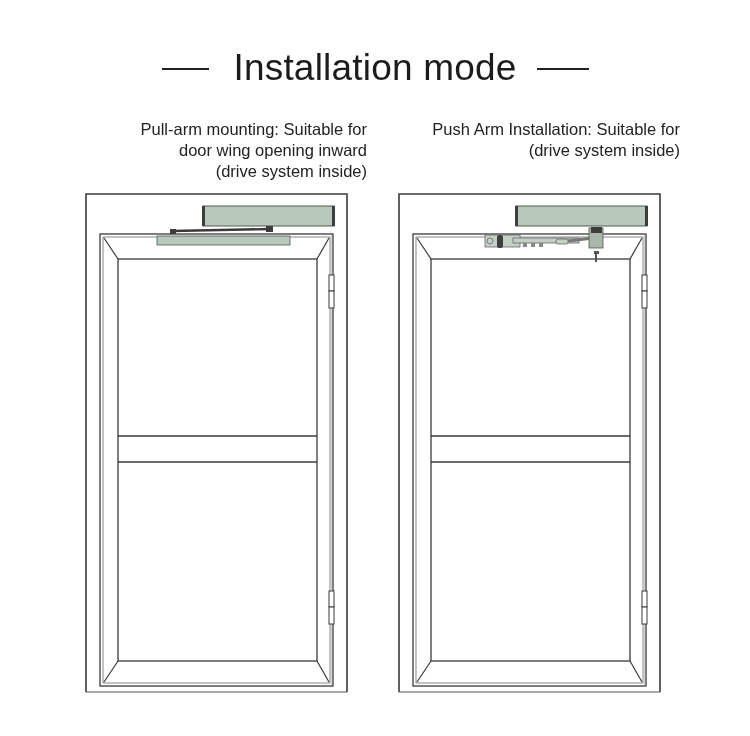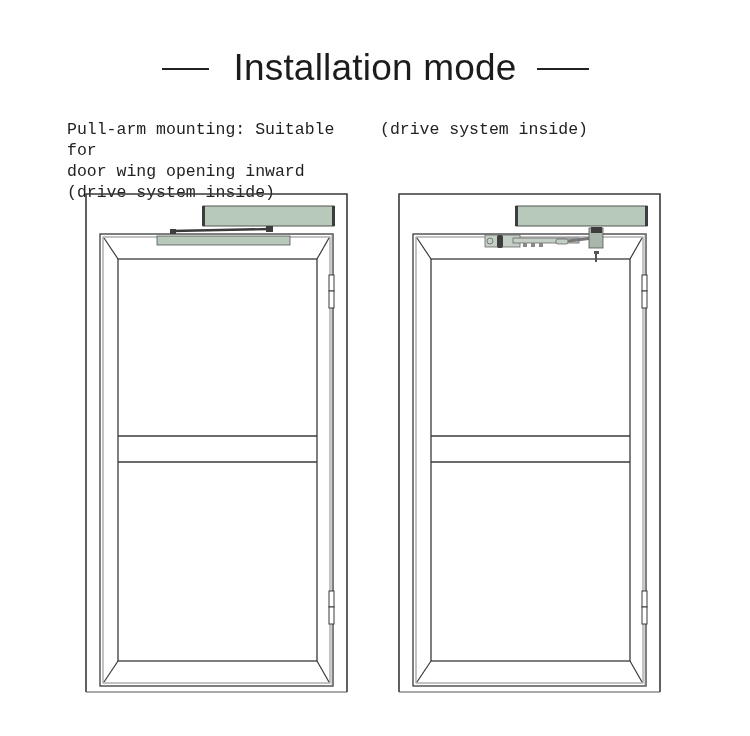--- a/index.html
+++ b/index.html
@@ -4,22 +4,22 @@
 <style>
   html, body { margin: 0; padding: 0; background: #ffffff; }
   body { width: 750px; height: 736px; position: relative; overflow: hidden;
          font-family: "Liberation Sans", "DejaVu Sans", sans-serif; color: #1a1a1a; }
   .title-row { position: absolute; top: 44px; left: 0; width: 750px; height: 48px; }
   .title-line { position: absolute; top: 24px; height: 2px; background: #222; }
   .title-line.left { left: 162px; width: 47px; }
   .title-line.right { left: 537px; width: 52px; }
   .title { position: absolute; left: 0; width: 750px; top: 0; text-align: center;
            font-size: 37px; font-weight: 300; letter-spacing: 0.2px; color: #1c1c1c; line-height: 48px; }
-  .caption { position: absolute; top: 119px; width: 300px; text-align: left;
-             font-size: 16.5px; line-height: 21px; color: #222; font-family: Liberation Mono, monospace; }
+  .caption { position: absolute; top: 119px; width: 300px; text-align: right;
+             font-size: 16.5px; line-height: 21px; color: #222; }
   .caption.left { left: 67px; }
   .caption.right { left: 380px; }
   .caption span { display: block; }
   svg.door { position: absolute; top: 0; left: 0; }
 </style>
 </head>
 <body>
 
 <div class="title-row">
   <div class="title-line left"></div>
@@ -27,20 +27,21 @@
   <div class="title-line right"></div>
 </div>
 
 <div class="caption left">
   <span>Pull-arm mounting: Suitable for</span>
   <span>door wing opening inward</span>
   <span>(drive system inside)</span>
 </div>
 
 <div class="caption right">
+  <span>Push Arm Installation: Suitable for</span>
   <span>(drive system inside)</span>
 </div>
 
 <svg class="door" width="750" height="736" viewBox="0 0 750 736">
   <defs>
     <g id="doorframe">
 
       <polyline points="86,692 86,194 347,194 347,692" fill="none" stroke="#3a3a3a" stroke-width="1.6"></polyline>
       <line x1="86" y1="692" x2="347" y2="692" stroke="#555" stroke-width="1.2"></line>
 

